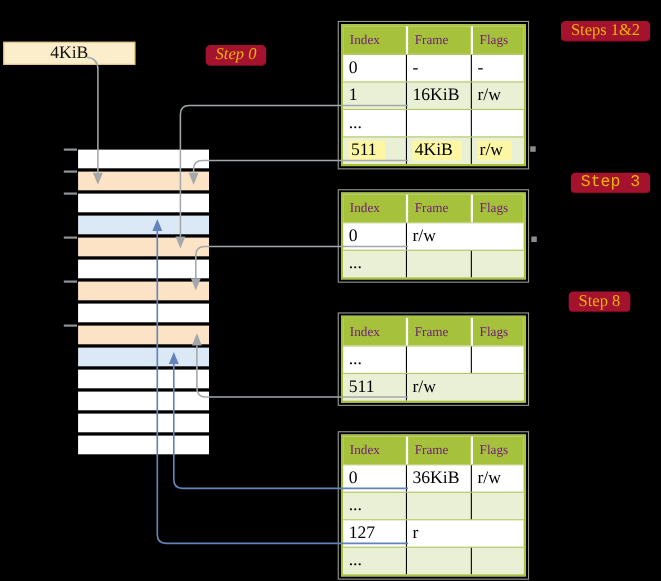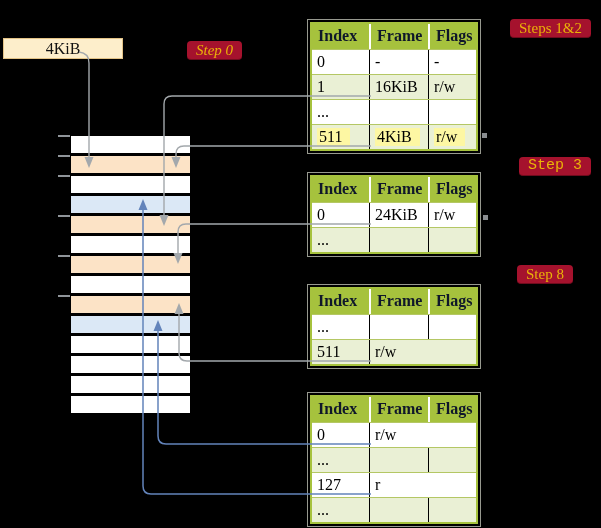--- a/index.html
+++ b/index.html
@@ -33,21 +33,21 @@
   .tick { position:absolute; left:58px; width:12px; height:2px; background:#8f9499; }
   
   .ptable {
     position:absolute; left:310px; width:168px;
     border:2px solid #a6c23d; background:#fff;
     outline:1px solid #97998f; outline-offset:2px;
   }
   .trow { display:grid; grid-template-columns:57px 59px 48px; height:25px; }
   .trow.thead { background:#a6c23d; }
   .hcell {
-    color:#0f172a; font-weight:bold; font-size:16px; line-height:24px;
+    color:#701a75; font-weight:normal; font-size:12px; line-height:24px;
     padding-left:6px; border-left:2px solid #fff;
   }
   .hcell:first-child { border-left:none; }
   .brow { border-top:1.5px solid #b4c764; }
   .brow:first-of-type { border-top:1px solid #2a2a20; }
   .brow.shaded { background:#eaf0d5; }
   .cell {
     font-size:16px; line-height:23px; padding-left:5px; color:#000;
     border-left:1px solid #000; overflow:hidden; white-space:nowrap;
   }
@@ -127,21 +127,20 @@
         </div>
       </div>
       <div class="ptable" style="top: 175px;">
         <div class="trow thead">
           <div class="hcell">Index</div>
           <div class="hcell">Frame</div>
           <div class="hcell">Flags</div>
         </div>
         <div class="trow brow">
           <div class="cell">0</div>
-          <div class="cell">24KiB</div>
           <div class="cell">r/w</div>
         </div>
         <div class="trow brow shaded">
           <div class="cell">...</div>
           <div class="cell"></div>
           <div class="cell"></div>
         </div>
       </div>
       <div class="ptable" style="top: 287px;">
         <div class="trow thead">
@@ -160,20 +159,21 @@
         </div>
       </div>
       <div class="ptable" style="top: 395px;">
         <div class="trow thead">
           <div class="hcell">Index</div>
           <div class="hcell">Frame</div>
           <div class="hcell">Flags</div>
         </div>
         <div class="trow brow">
           <div class="cell">0</div>
+          <div class="cell">36KiB</div>
           <div class="cell">r/w</div>
         </div>
         <div class="trow brow shaded">
           <div class="cell">...</div>
           <div class="cell"></div>
           <div class="cell"></div>
         </div>
         <div class="trow brow">
           <div class="cell">127</div>
           <div class="cell">r</div>

